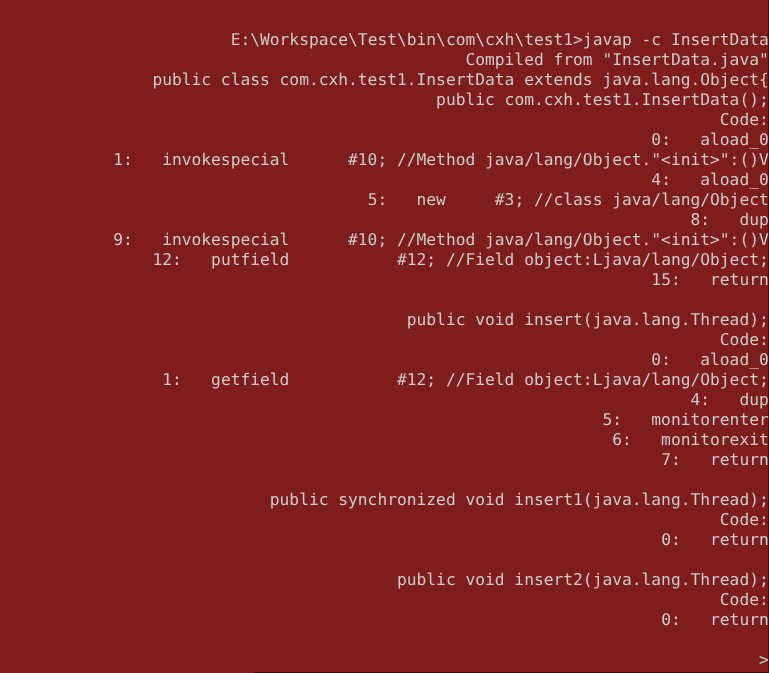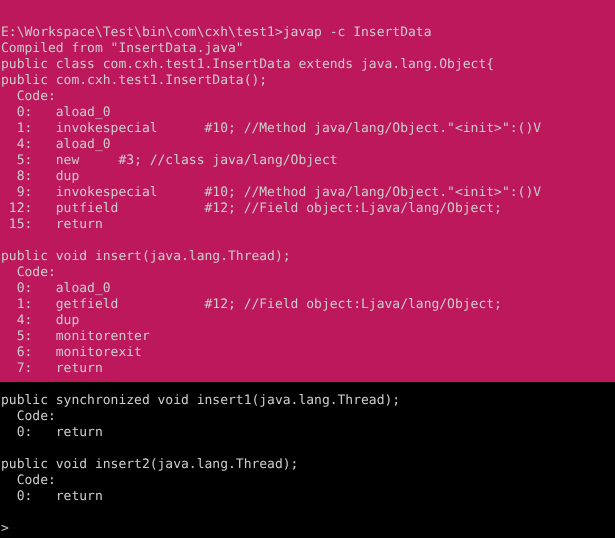--- a/index.html
+++ b/index.html
@@ -10,24 +10,25 @@
   }
   body {
     width: 615px;
     height: 538px;
     overflow: hidden;
     font-family: "DejaVu Sans Mono", "Liberation Mono", monospace;
   }
   #console {
     position: relative;
     width: 615px;
-    height: 382px;
-    background: #be185d;
+    height: 538px;
+    background: #7f1d1d;
     box-sizing: border-box;
     padding: 25px 0 0 1px;
+    text-align: right;
   }
   #console-output {
     margin: 0;
     padding: 0;
     color: #cccccc;
     font-family: "DejaVu Sans Mono", "Liberation Mono", monospace;
     font-size: 13px;
     line-height: 16px;
     letter-spacing: 0px;
     white-space: pre;

